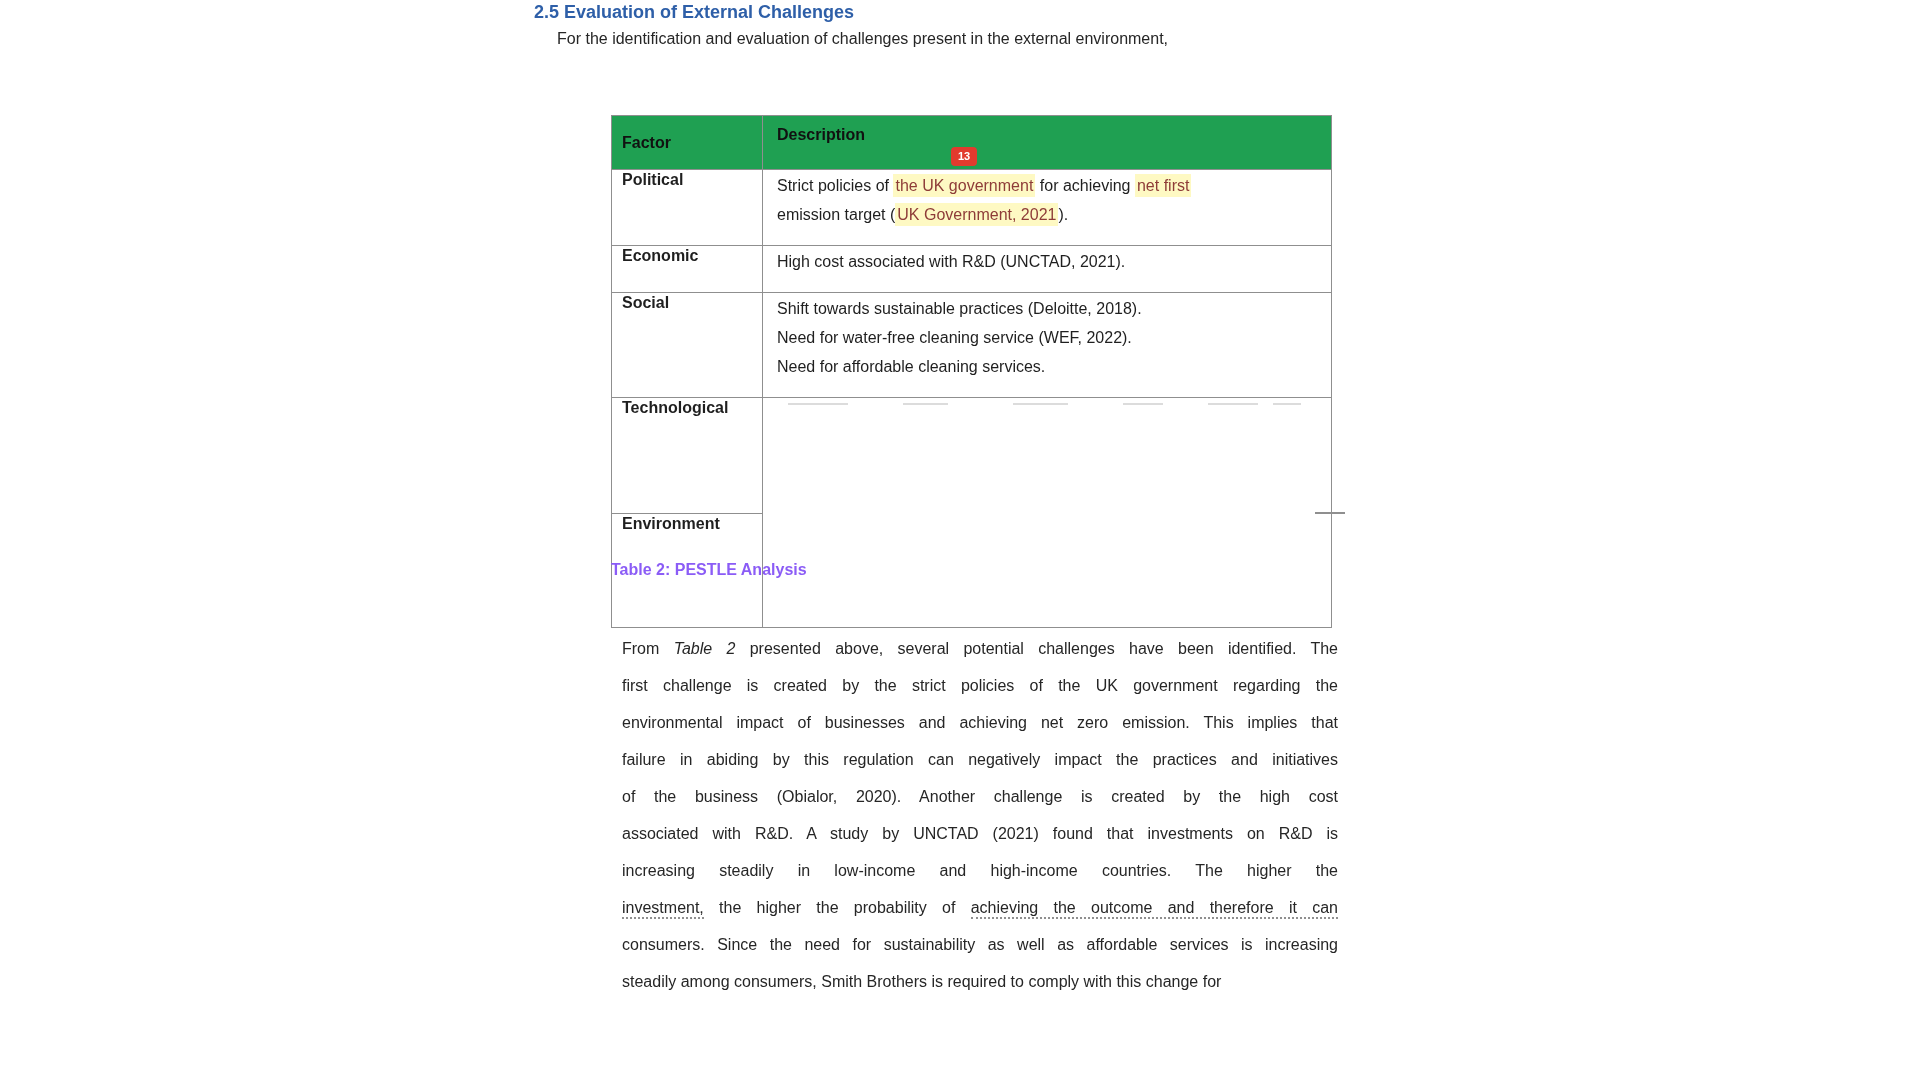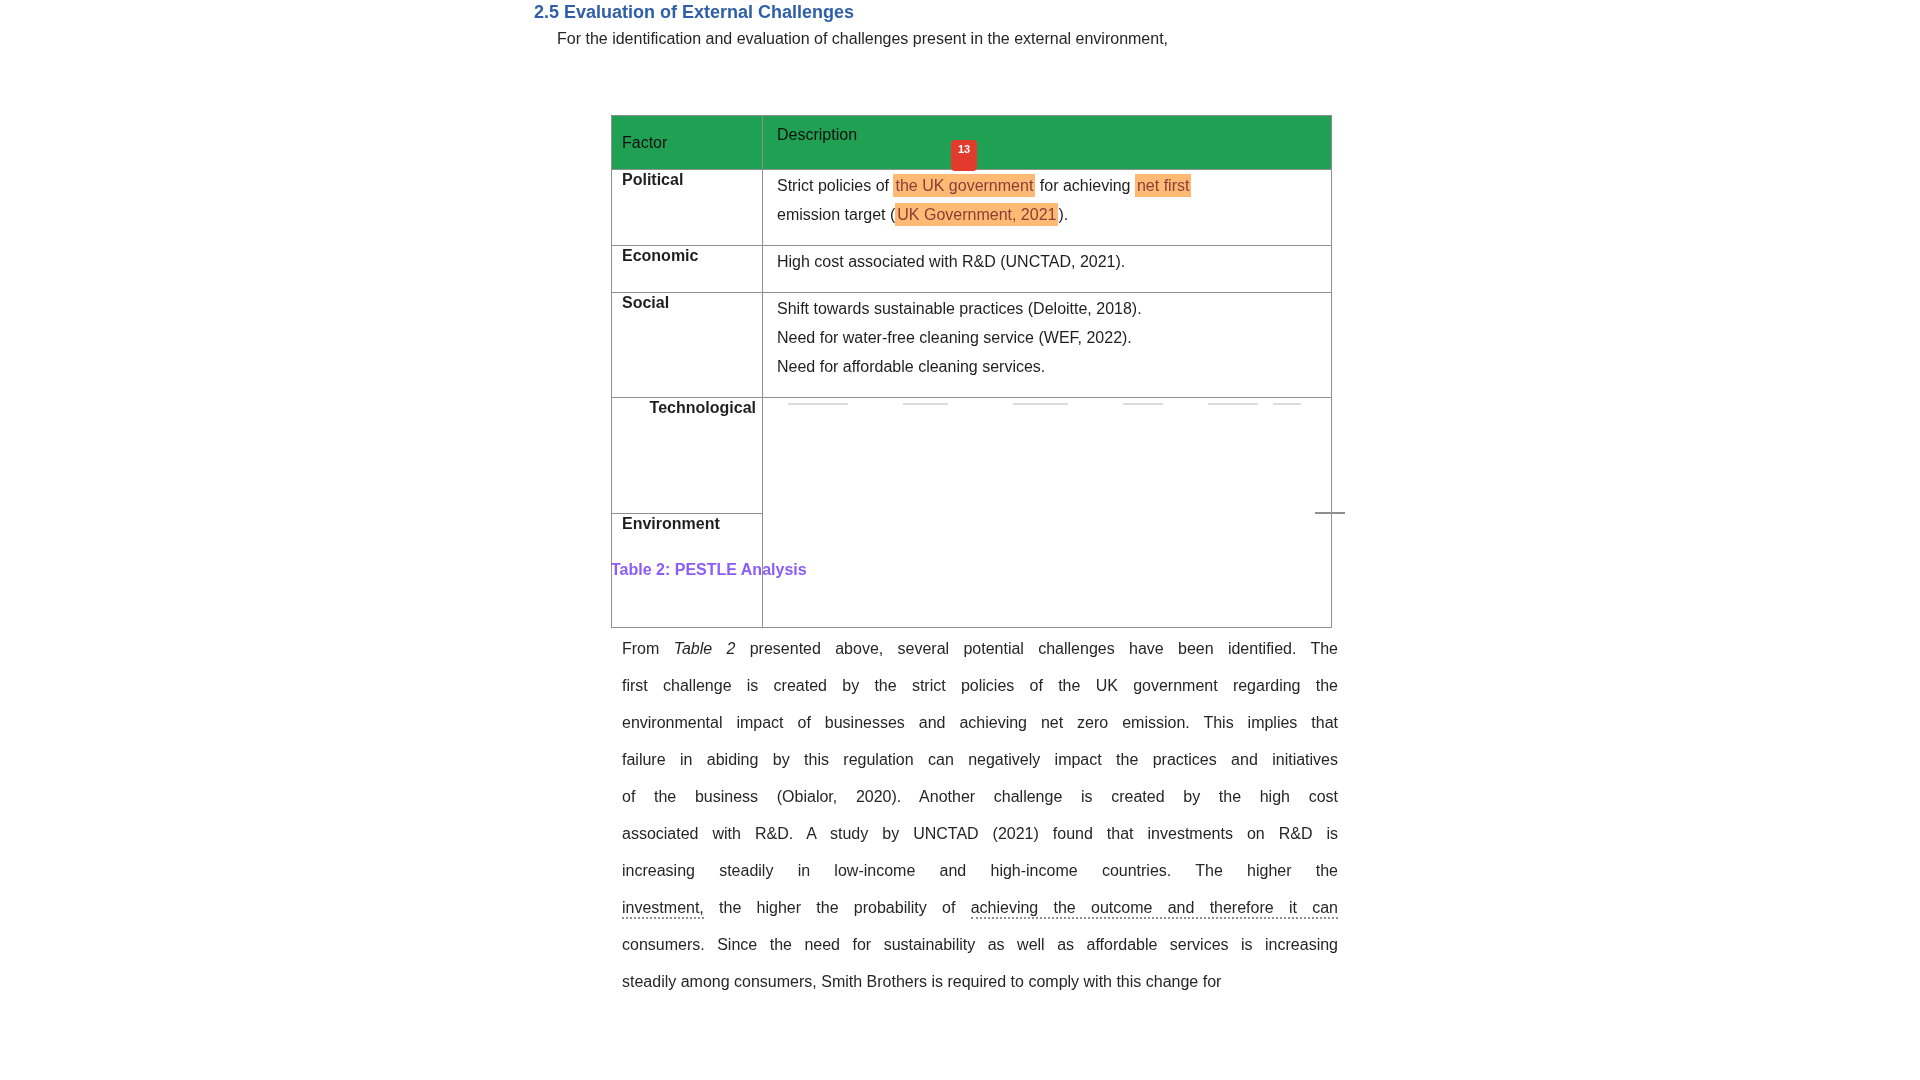--- a/index.html
+++ b/index.html
@@ -21,40 +21,40 @@
 
   table.pestle {
     position:absolute; left:611px; top:115px; width:720px;
     border-collapse:collapse; table-layout:fixed;
     font-size:16px; color:#1f1f1f;
   }
   table.pestle th, table.pestle td {
     border:1px solid #8f8f8f; vertical-align:top; overflow:visible;
   }
   table.pestle th {
-    background:#1fa052; font-weight:normal; text-align:left; color:#111;
+    background:#1fa052; font-weight:bold; text-align:left; color:#111;
     height:36px; vertical-align:middle;
   }
   th.col-factor, td.factor { padding:1px 6px 0 10px; }
   th.col-desc,  td.desc   { padding:1px 6px 16px 14px; }
   td.factor { font-weight:bold; white-space:nowrap; }
   td.desc .dline { line-height:29px; white-space:nowrap; }
   td.desc { line-height:29px; }
   .hl {
-    background:#fdba74; color:#8e3c38; padding:3px 2px;margin-top:12px;
+    background:#fef9c3; color:#8e3c38; padding:3px 2px;margin-top:12px;
   }
   .merged { position:relative; }
   .remnant { position:absolute; height:2px; background:#dcdcdc; top:5px; }
   .tick {
     position:absolute; top:114px; right:-14px; width:30px; height:2px;
     background:#8f8f8f;
   }
 
   .badge {
-    position:absolute; left:951px; top:140px; width:26px; height:31px;
+    position:absolute; left:951px; top:147px; width:26px; height:19px;
     background:#e23b2e; border-radius:4px; color:#ffffff;
     font-size:11px; font-weight:bold; text-align:center; line-height:19px;
     z-index:5; cursor:pointer;
   }
 
   .caption {
     position:absolute; left:611px; top:561px;
     font-size:16px; font-weight:bold; color:#8b5cf6; white-space:nowrap;
   }
 
@@ -103,21 +103,21 @@
           </td>
         </tr>
         <tr style="height: 87px;">
           <td class="factor">Social</td>
           <td class="desc">
             <div class="dline"><span>Shift towards sustainable practices (Deloitte, 2018).</span></div>
             <div class="dline"><span>Need for water-free cleaning service (WEF, 2022).</span></div>
             <div class="dline"><span>Need for affordable cleaning services.</span></div>
           </td>
         </tr>
-        <tr style="height: 116px; text-align: right;">
+        <tr style="height: 116px;">
           <td class="factor">Technological</td>
           <td class="desc merged" rowspan="2">
             <div class="remnant" style="left: 25px; width: 60px;"></div>
             <div class="remnant" style="left: 140px; width: 45px;"></div>
             <div class="remnant" style="left: 250px; width: 55px;"></div>
             <div class="remnant" style="left: 360px; width: 40px;"></div>
             <div class="remnant" style="left: 445px; width: 50px;"></div>
             <div class="remnant" style="left: 510px; width: 28px;"></div>
             <div class="tick"></div>
           </td>

